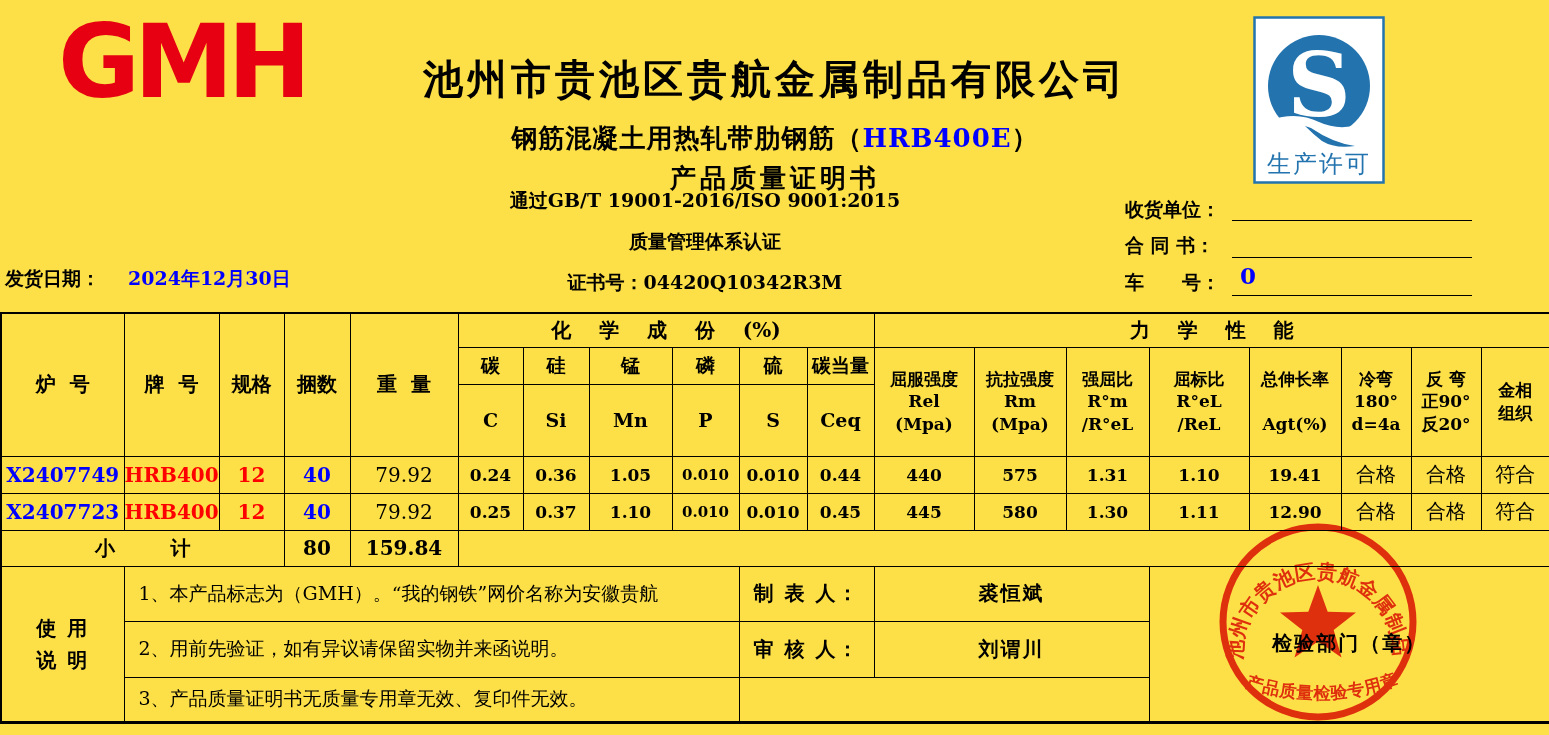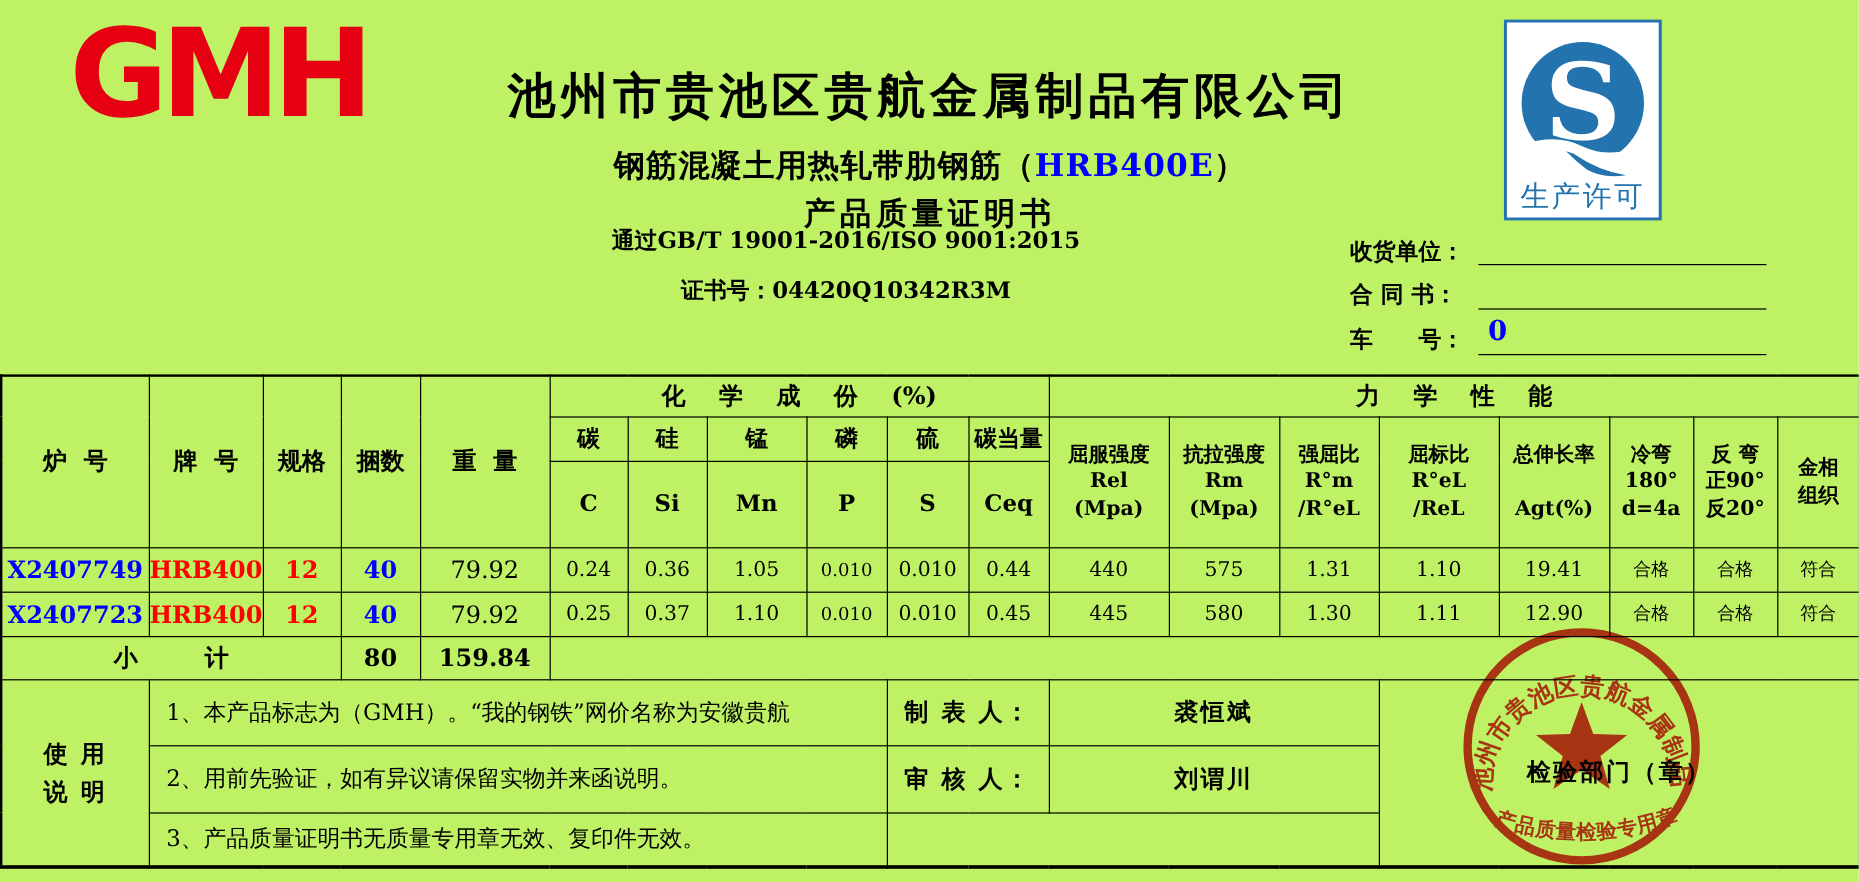--- a/index.html
+++ b/index.html
@@ -1,16 +1,16 @@
 <!DOCTYPE html>
 <html><head>
 <meta charset="utf-8">
 <style>
   html,body{margin:0;padding:0;background:#fff;}
-  #root{position:relative;width:1549px;height:735px;background:#bef264;overflow:hidden;
+  #root{position:relative;width:1549px;height:735px;background:#fde047;overflow:hidden;
         font-family:"DejaVu Serif","Liberation Serif",serif;color:#000;}
   .abs{position:absolute;}
 
   
   .gmh-logo{left:58px;top:12px;width:230px;text-align:center;}
   .gmh-letters{font-family:"DejaVu Sans","Liberation Sans",sans-serif;font-weight:900;
                font-size:100px;line-height:1.0;color:#e60012;letter-spacing:-6px;transform:scaleY(1.02);}
   .gmh-cn{font-weight:bold;font-size:44px;color:#e60012;letter-spacing:6px;line-height:1.1;}
 
   
@@ -48,23 +48,23 @@
   .r-data{height:37px;} .r-sub{height:36px;}
   .r-f1{height:55px;} .r-f2{height:56px;} .r-f3{height:45px;}
   .hname{font-size:20px;font-weight:bold;white-space:pre;}
   .hgroup{font-size:20px;font-weight:bold;white-space:pre;}
   .hsub{font-size:19px;font-weight:bold;}
   .hmech{font-size:17px;font-weight:bold;white-space:pre-line;line-height:1.32;}
   .c-furnace{color:#0000ff;font-weight:bold;font-size:20px;}
   .c-brand,.c-spec{color:#ff0000;font-weight:bold;font-size:20px;}
   .c-bundles{color:#0000ff;font-weight:bold;font-size:20px;}
   .c-weight{font-weight:normal;font-size:20px;}
-  .c-num{font-size:17px;}
+  .c-num{font-size:17px;font-weight:bold;}
   .c-sm{font-size:15px;}
-  .c-pass{font-size:15px;}
+  .c-pass{font-size:20px;}
   .c-subtotal{font-size:20px;font-weight:bold;white-space:pre;}
   .usage{font-size:20px;font-weight:bold;white-space:pre-line;line-height:1.6;letter-spacing:2px;}
   .note{text-align:left;padding-left:14px;font-size:19px;}
   .flabel{font-size:20px;font-weight:bold;letter-spacing:2px;white-space:pre;}
   .fname{font-size:20px;font-weight:bold;letter-spacing:2px;}
   .insp-cell{position:relative;}
   .insp-text{font-size:20px;font-weight:bold;letter-spacing:2px;}
 
   
   .stamp{left:1193px;top:505px;mix-blend-mode:multiply;opacity:.95;}
@@ -78,23 +78,25 @@
     <div class="gmh-letters">GMH</div>
   </div>
 
   <div class="abs title-block">
     <div class="company">池州市贵池区贵航金属制品有限公司</div>
     <div class="prod-line"><span>钢筋混凝土用热轧带肋钢筋（</span><span class="grade">HRB400E</span><span>）</span></div>
     <div class="doc-title">产品质量证明书</div>
   </div>
   <div class="abs cert-block">
     <div class="cert-line">通过GB/T 19001-2016/ISO 9001:2015</div>
+    <div class="cert-line">质量管理体系认证</div>
     <div class="cert-line"><span>证书号：</span><span>04420Q10342R3M</span></div>
   </div>
 
+  <div class="abs lfield lf3"><span>发货日期：</span><span class="blue date-gap">2024年12月30日</span></div>
 
   <div class="abs rfield rf1">收货单位：</div>
   <div class="abs rfield rf2">合 同 书：</div>
   <div class="abs rfield rf3">车　　号：</div>
   <div class="abs uline ul1"></div>
   <div class="abs uline ul2"></div>
   <div class="abs uline ul3"></div>
   <div class="abs veh-val">0</div>
 
   <svg class="abs qs" width="132" height="168" viewBox="0 0 132 168">

